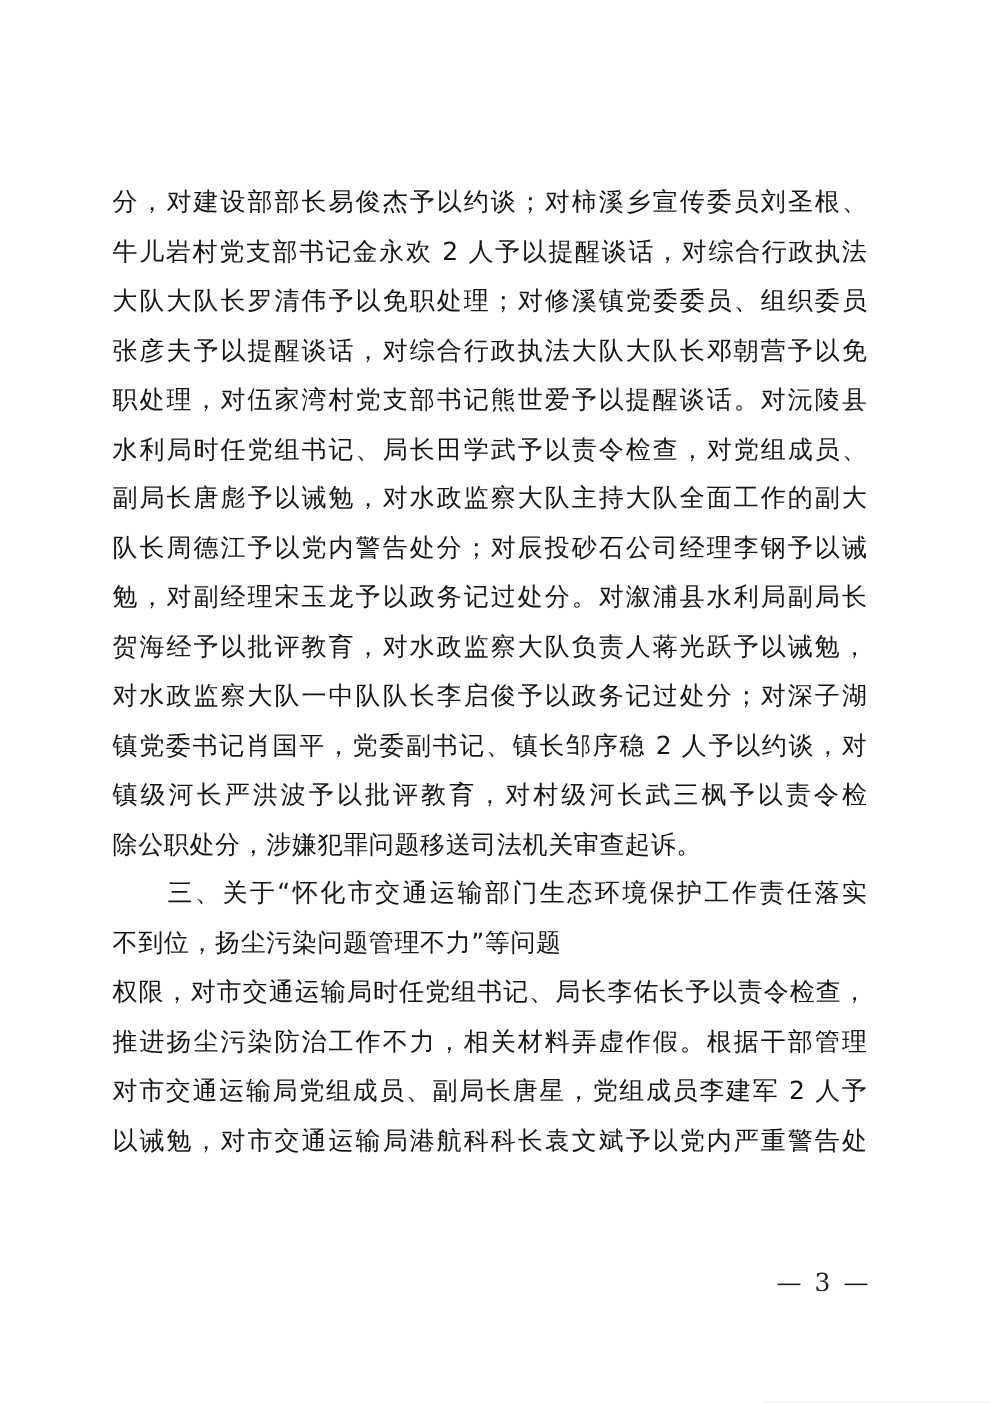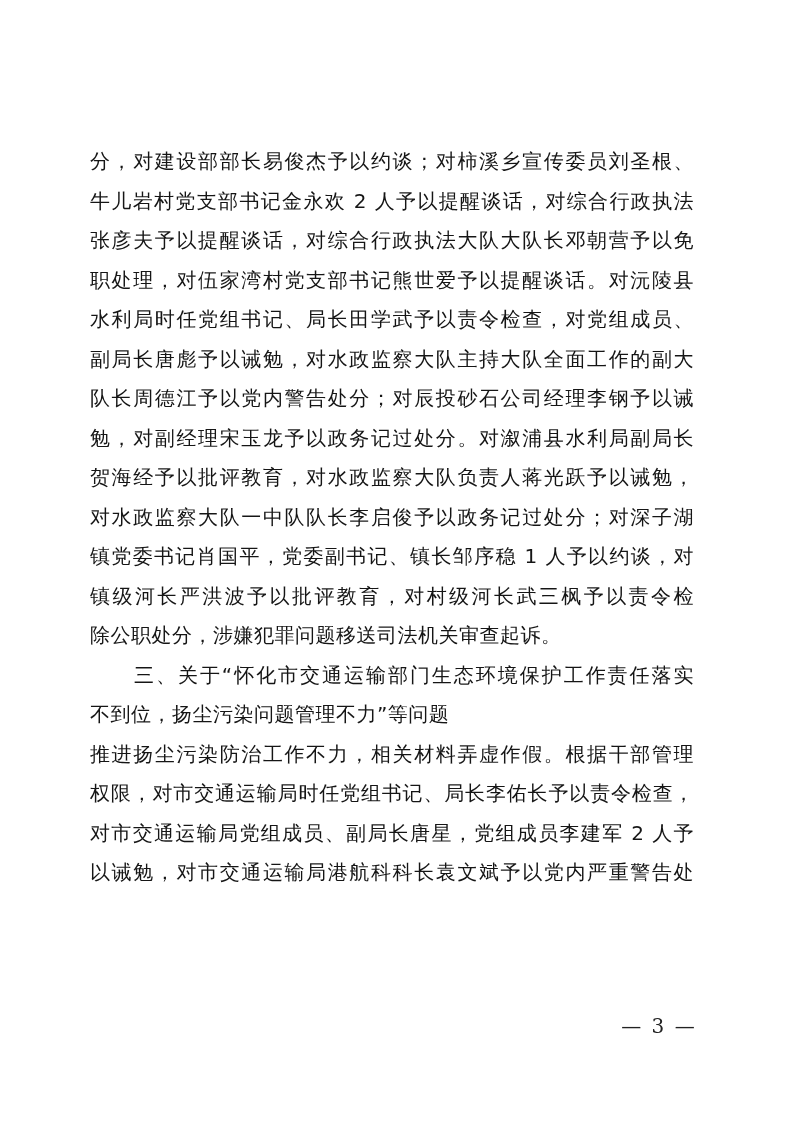--- a/index.html
+++ b/index.html
@@ -48,32 +48,33 @@
     letter-spacing: 2px;
   }
 </style>
 </head>
 <body>
 
 <div class="page">
   <div class="text-block">
       <div class="line full">分，对建设部部长易俊杰予以约谈；对柿溪乡宣传委员刘圣根、</div>
       <div class="line full">牛儿岩村党支部书记金永欢 2 人予以提醒谈话，对综合行政执法</div>
+      <div class="line full">大队大队长罗清伟予以免职处理；对修溪镇党委委员、组织委员</div>
       <div class="line full">张彦夫予以提醒谈话，对综合行政执法大队大队长邓朝营予以免</div>
       <div class="line full">职处理，对伍家湾村党支部书记熊世爱予以提醒谈话。对沅陵县</div>
       <div class="line full">水利局时任党组书记、局长田学武予以责令检查，对党组成员、</div>
       <div class="line full">副局长唐彪予以诫勉，对水政监察大队主持大队全面工作的副大</div>
       <div class="line full">队长周德江予以党内警告处分；对辰投砂石公司经理李钢予以诫</div>
       <div class="line full">勉，对副经理宋玉龙予以政务记过处分。对溆浦县水利局副局长</div>
       <div class="line full">贺海经予以批评教育，对水政监察大队负责人蒋光跃予以诫勉，</div>
       <div class="line full">对水政监察大队一中队队长李启俊予以政务记过处分；对深子湖</div>
-      <div class="line full">镇党委书记肖国平，党委副书记、镇长邹序稳 1 人予以约谈，对</div>
+      <div class="line full">镇党委书记肖国平，党委副书记、镇长邹序稳 2 人予以约谈，对</div>
       <div class="line full">镇级河长严洪波予以批评教育，对村级河长武三枫予以责令检</div>
       <div class="line">除公职处分，涉嫌犯罪问题移送司法机关审查起诉。</div>
       <div class="line heading full indent">三、关于“怀化市交通运输部门生态环境保护工作责任落实</div>
       <div class="line heading">不到位，扬尘污染问题管理不力”等问题</div>
+      <div class="line full">权限，对市交通运输局时任党组书记、局长李佑长予以责令检查，</div>
       <div class="line full">推进扬尘污染防治工作不力，相关材料弄虚作假。根据干部管理</div>
-      <div class="line full">权限，对市交通运输局时任党组书记、局长李佑长予以责令检查，</div>
       <div class="line full">对市交通运输局党组成员、副局长唐星，党组成员李建军 2 人予</div>
       <div class="line full">以诫勉，对市交通运输局港航科科长袁文斌予以党内严重警告处</div>
     </div>
   <div class="footer">— 3 —</div>
 </div>
 
 </body></html>

